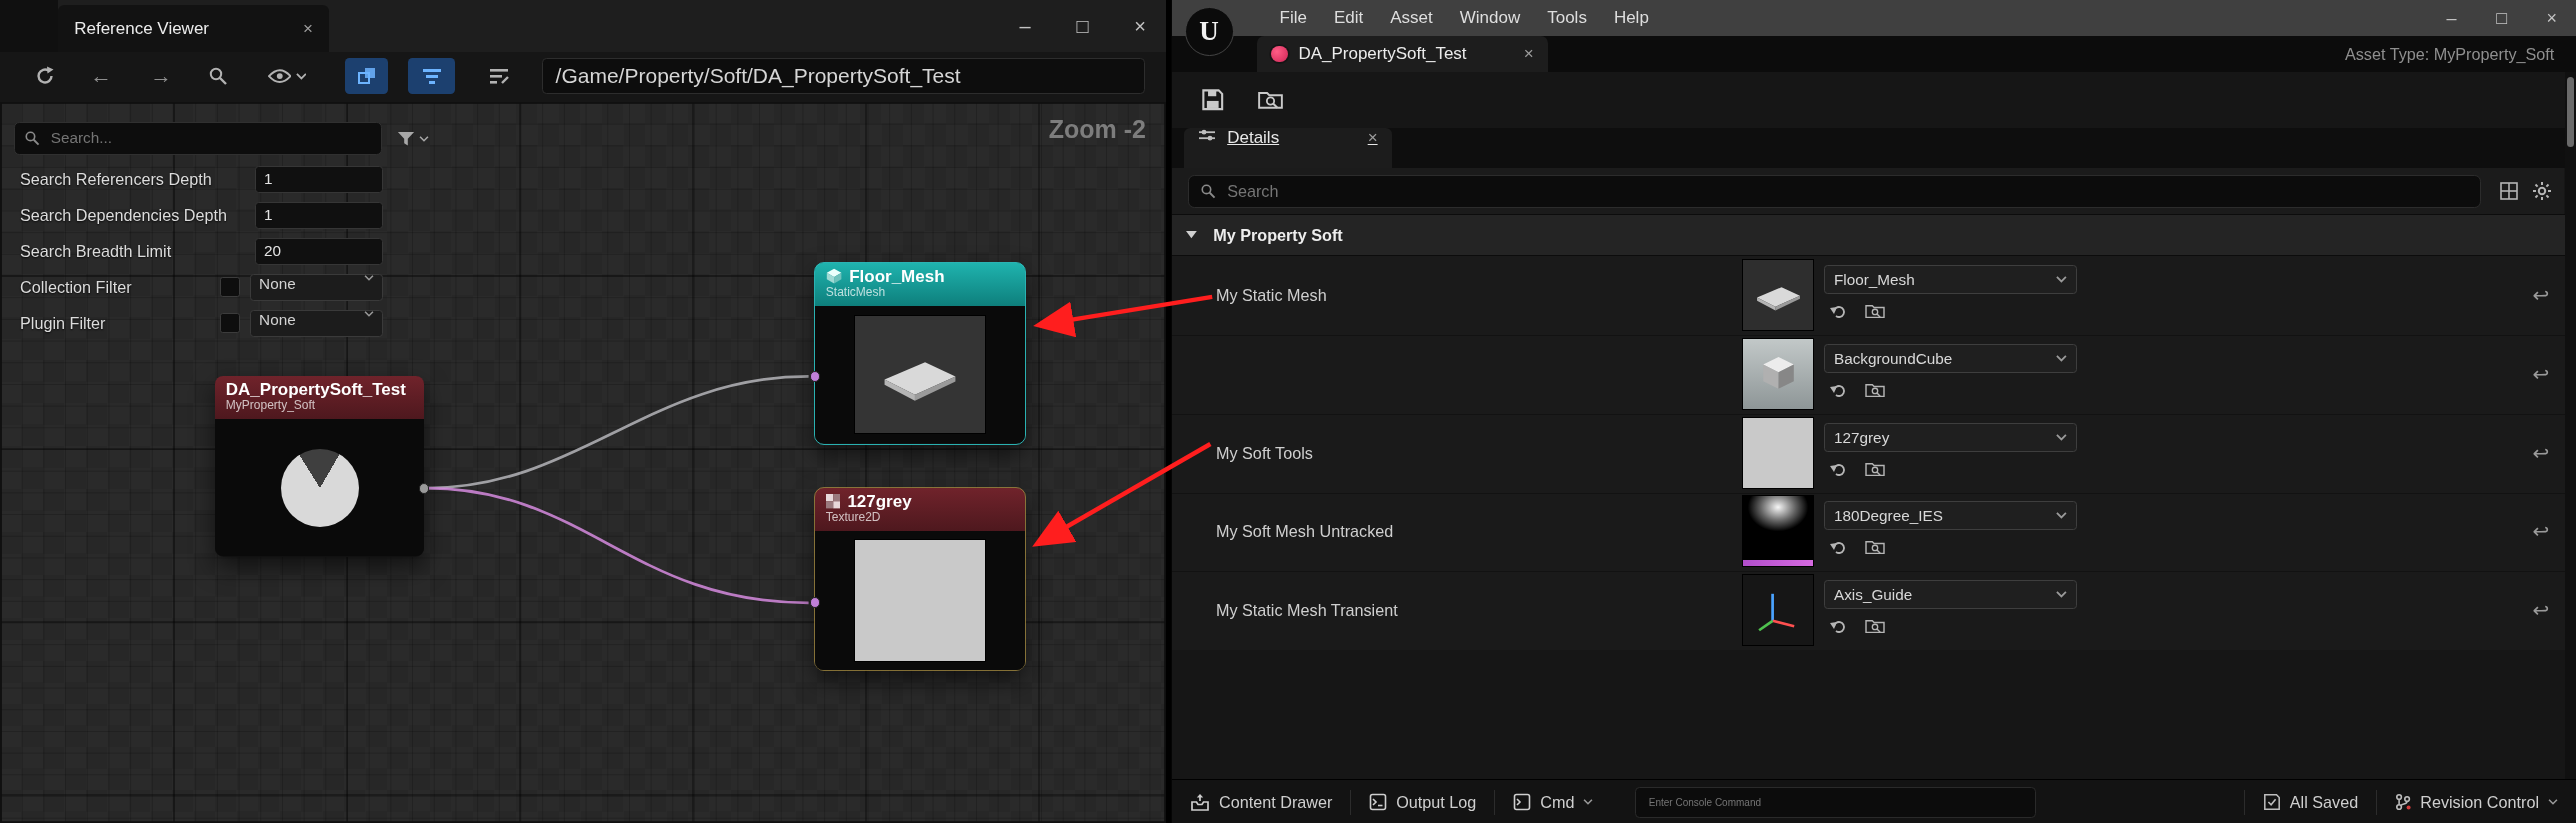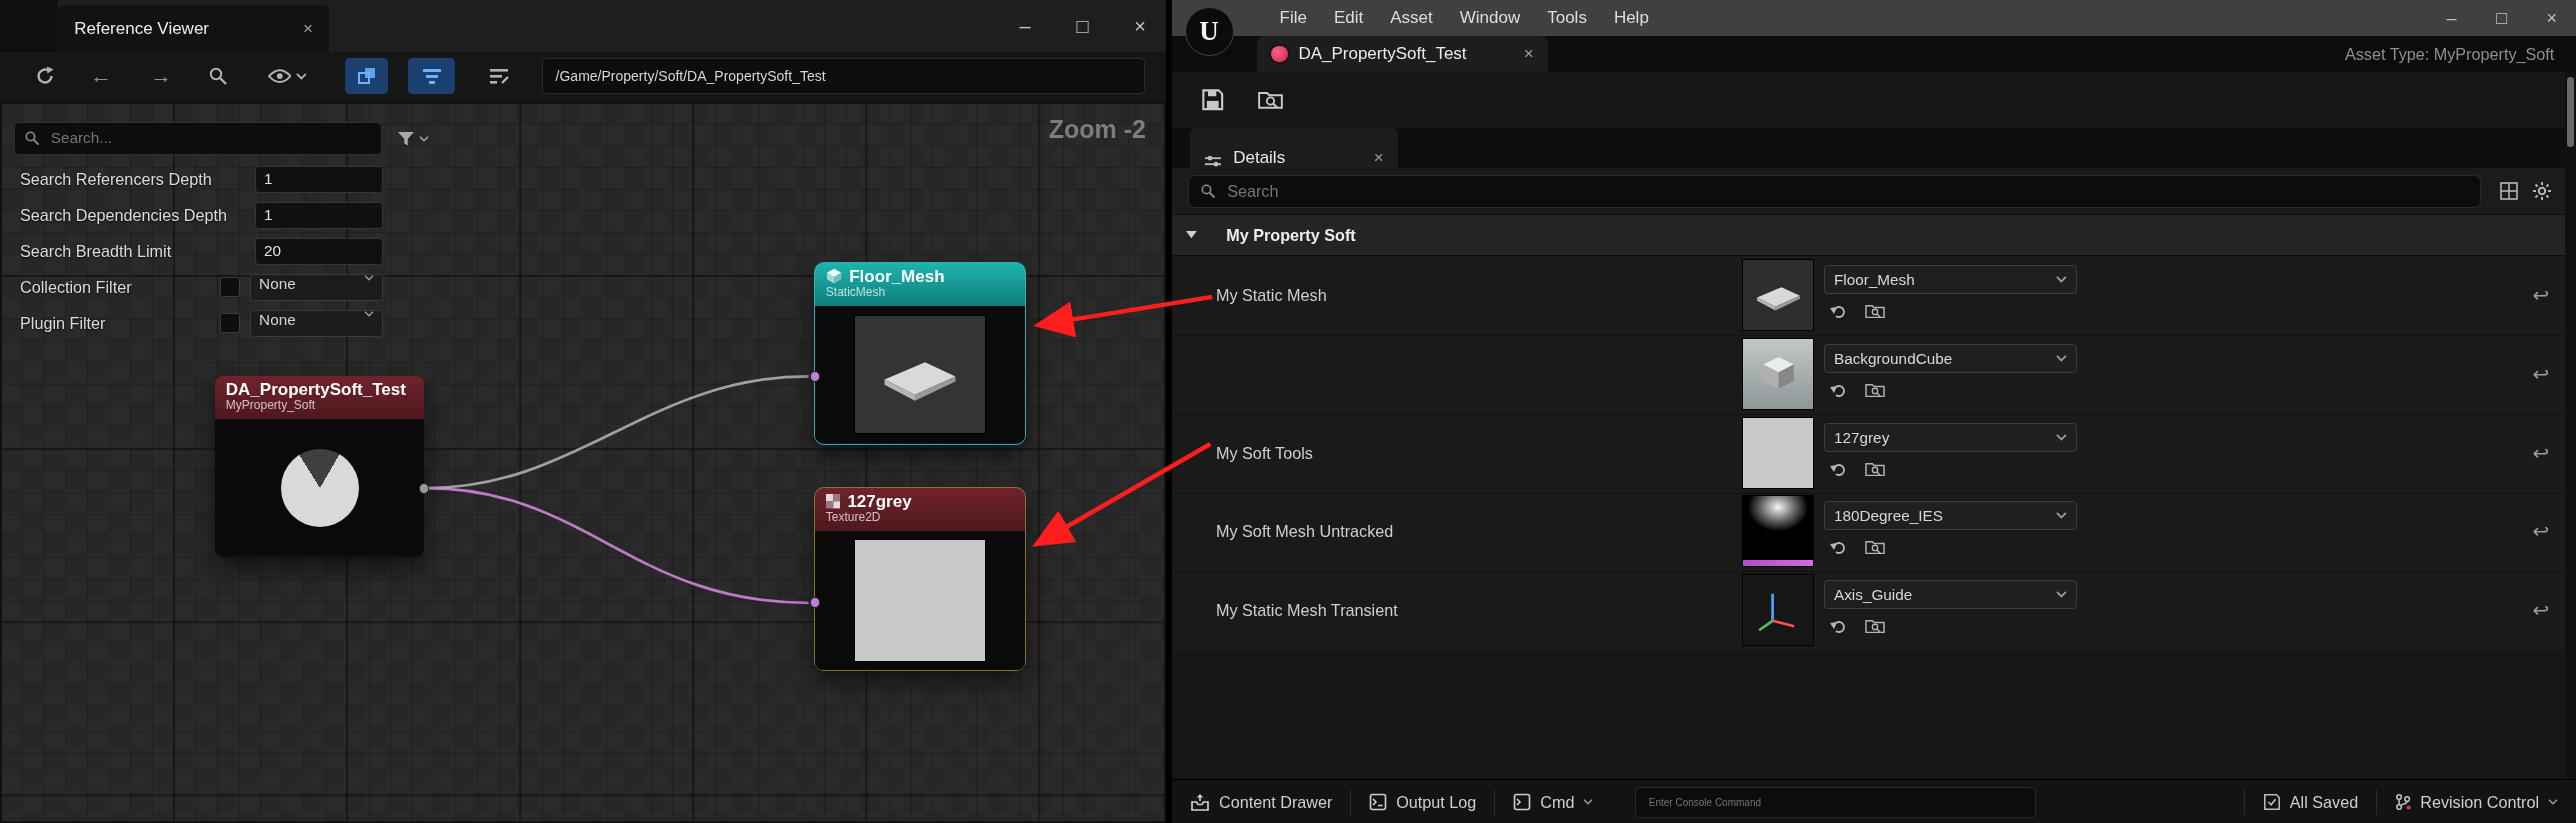--- a/index.html
+++ b/index.html
@@ -16,21 +16,21 @@
           display:flex;align-items:center;padding:0 16.2px;box-sizing:border-box;color:#ececec;font-size:17px;gap:10.8px;}
   .lw-tab .grow{flex:1;}
   .winbtns{position:absolute;right:9px;top:0;height:52px;display:flex;align-items:center;gap:23.5px;color:#c3c3c3;font-size:20px;}
   .winbtn{width:34px;height:34px;display:flex;align-items:center;justify-content:center;}
   .tab-x{color:#9d9d9d;font-size:17px;}
 
   .lw-toolbar{position:absolute;left:0;top:52px;right:0;height:50px;background:#161616;border-bottom:0.9px solid #0a0a0a;}
   .tbtn{position:absolute;top:6.3px;height:36px;display:flex;align-items:center;justify-content:center;color:#b2b2b2;gap:4.5px;}
   .tbtn.blue{background:rgba(34,100,185,0.55);border-radius:4.5px;color:#6db4ff;}
   .path-field{position:absolute;left:542px;top:6.3px;width:603px;height:36px;background:#0d0d0d;border:0.9px solid #2d2d2d;border-radius:4.5px;
-              display:flex;align-items:center;padding:0 12.6px;box-sizing:border-box;color:#d6d6d6;font-size:14px;white-space:nowrap;overflow:hidden;}
+              display:flex;align-items:center;padding:0 12.6px;box-sizing:border-box;color:#d6d6d6;font-size:21px;white-space:nowrap;overflow:hidden;}
 
   .graph{position:absolute;left:0;top:102px;right:0;bottom:0;
     background-color:#262626;
     background-image:
       linear-gradient(rgba(0,0,0,.20) 0.9px, transparent 0.9px),
       linear-gradient(90deg, rgba(0,0,0,.20) 0.9px, transparent 0.9px),
       linear-gradient(rgba(0,0,0,.34) 1.8px, transparent 1.8px),
       linear-gradient(90deg, rgba(0,0,0,.34) 1.8px, transparent 1.8px),
       repeating-conic-gradient(#2a2a2a 0% 25%, #272727 0% 50%);
     background-size:21.7px 21.7px,21.7px 21.7px,173px 173px,173px 173px,43px 43px;
@@ -73,30 +73,30 @@
   .rw-winbtns{position:absolute;right:7.2px;top:0;height:36px;display:flex;align-items:center;gap:16.2px;color:#c3c3c3;font-size:18px;}
   .rw-tabrow{position:absolute;left:0;top:36px;right:0;height:36px;background:#0c0c0c;}
   .doc-tab{position:absolute;left:85px;top:0;height:36px;width:291px;background:#1d1d1d;border-radius:7.2px 7.2px 0 0;
            display:flex;align-items:center;gap:10.8px;padding:0 14.4px;box-sizing:border-box;font-size:17px;color:#ececec;}
   .doc-tab .grow{flex:1;}
   .pink-dot{width:16.2px;height:16.2px;border-radius:50%;background:radial-gradient(circle at 35% 35%,#ff5d86,#cf2455);box-shadow:0 0 0 1.8px #151515;}
   .asset-type{position:absolute;right:21.7px;top:0;height:36px;display:flex;align-items:center;color:#8f8f8f;font-size:16.2px;}
   .rw-toolbar{position:absolute;left:0;top:72px;right:0;height:56px;background:#161616;border-bottom:0.9px solid #0b0b0b;}
   .rwbtn{position:absolute;top:10px;width:38px;height:36px;display:flex;align-items:center;justify-content:center;color:#c9c9c9;}
   .rw-dtabrow{position:absolute;left:0;top:128px;right:0;height:40px;background:#0e0e0e;}
-  .details-tab{position:absolute;left:18px;top:0;height:40px;width:208px;background:#1c1c1c;border-radius:6.3px 6.3px 0 0;
-               display:flex;align-items:flex-end;gap:10.8px;padding:0 14.4px;box-sizing:border-box;font-size:17px;color:#e8e8e8;}
+  .details-tab{position:absolute;left:12px;top:0;height:40px;width:208px;background:#1c1c1c;border-radius:6.3px 6.3px 0 0;
+               display:flex;align-items:flex-start;gap:10.8px;padding:0 14.4px;box-sizing:border-box;font-size:17px;color:#e8e8e8;text-decoration:underline;}
   .details-tab .grow{flex:1;}
   .search-row{position:absolute;left:0;top:168px;right:12px;height:46px;background:#1b1b1b;}
   .rw-search{position:absolute;left:16.2px;top:7.2px;width:1293px;height:32.5px;background:#0c0c0c;border:0.9px solid #2c2c2c;border-radius:6.3px;
              display:flex;align-items:center;gap:9px;padding:0 10.8px;box-sizing:border-box;}
   .rw-search input{flex:1;background:transparent;border:0;outline:0;color:#d8d8d8;font-size:16.2px;}
   .sr-icon{position:absolute;top:10.8px;width:27px;height:25px;display:flex;align-items:center;justify-content:center;color:#b5b5b5;}
   .cat-row{position:absolute;left:0;top:214px;right:0;height:42px;background:#242424;border-top:0.9px solid #0c0c0c;border-bottom:0.9px solid #0c0c0c;
-           display:flex;align-items:center;gap:29px;padding-left:14.4px;box-sizing:border-box;font-size:16.2px;font-weight:bold;color:#ededed;}
+           display:flex;align-items:center;gap:16px;padding-left:14.4px;box-sizing:border-box;font-size:16.2px;font-weight:bold;color:#ededed;}
   .props{position:absolute;left:0;top:256px;right:0;height:394px;background:#1a1a1a;}
   .prop-row{position:absolute;left:0;right:0;height:79px;border-bottom:0.9px solid #121212;}
   .prop-label{position:absolute;left:44px;top:0;height:100%;display:flex;align-items:center;font-size:16.2px;color:#cfcfcf;}
   .thumb{position:absolute;left:570px;top:2.7px;width:72px;height:72px;border:1.8px solid #000;box-sizing:border-box;background:#111;overflow:hidden;}
   .t-grey{background:#c9c9c9;}
   .t-cube{background:linear-gradient(180deg,#c2c8c8,#8e9697);}
   .t-ies{background:#000;position:absolute;}
   .t-ies .glow{position:absolute;inset:0;background:radial-gradient(60% 48% at 50% 16%,rgba(255,255,255,.97),rgba(255,255,255,.38) 42%,transparent 72%);}
   .t-ies .strip{position:absolute;left:0;right:0;bottom:0;height:5.4px;background:linear-gradient(90deg,#b14ecb,#d66ae0);}
   .t-axis{background:#161616;}

